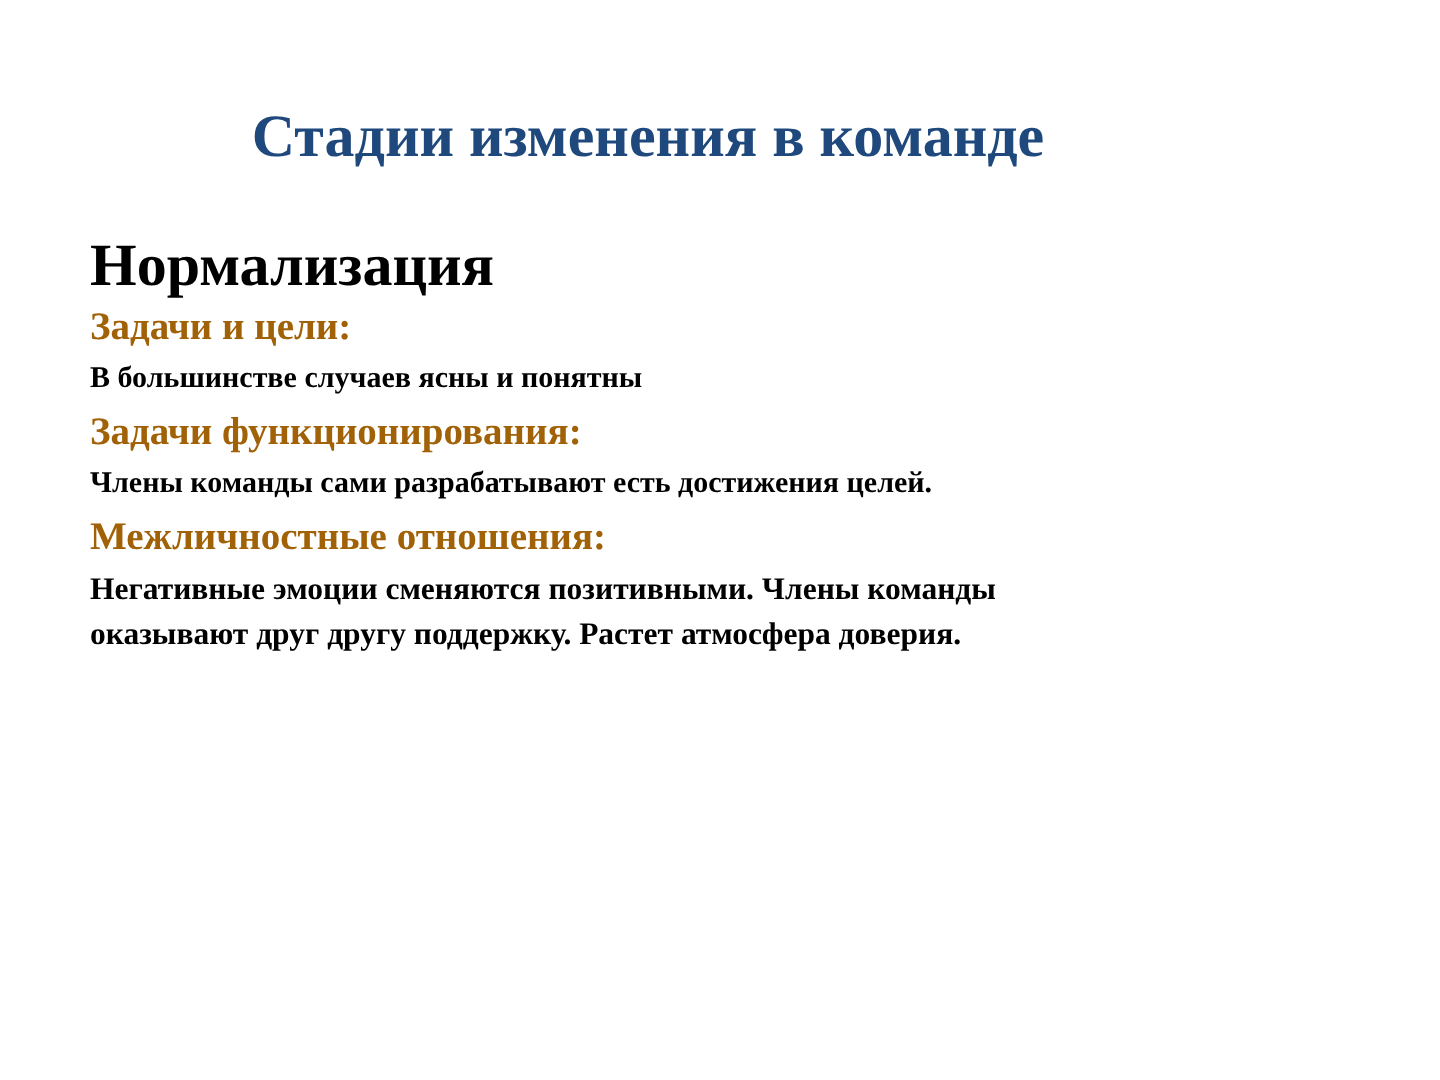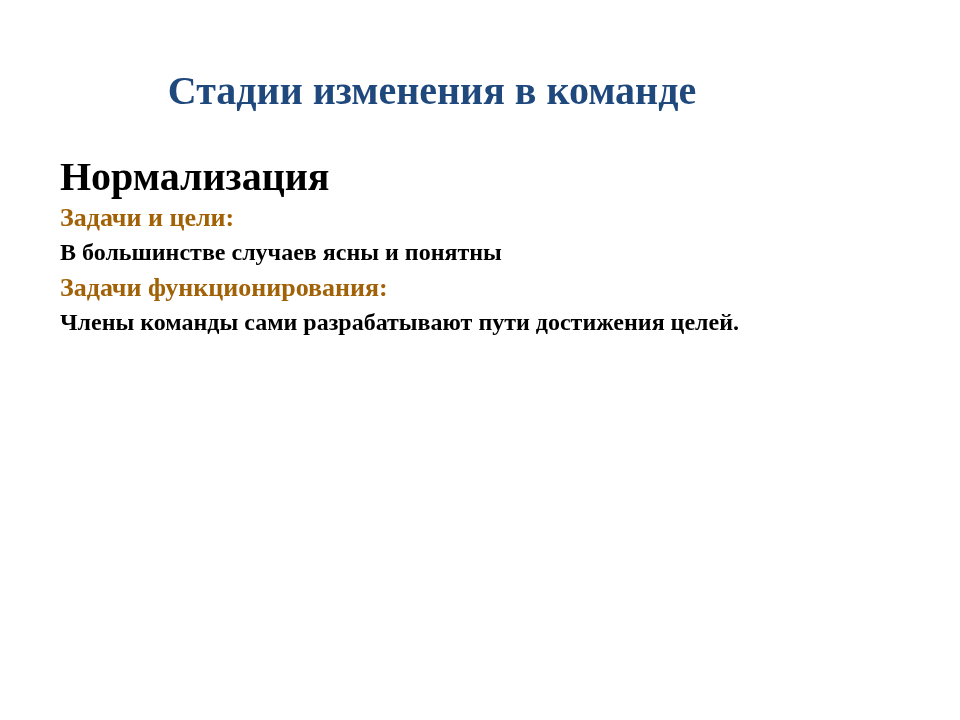--- a/index.html
+++ b/index.html
@@ -3,21 +3,21 @@
   <meta charset="utf-8">
   <style>
     html, body { margin:0; padding:0; }
     body { width:960px; height:720px; background:#ffffff; position:relative; overflow:hidden;
       font-family:"Liberation Serif", serif; }
     .title { position:absolute; left:0; top:66px; width:864px; text-align:center;
       font-size:40px; font-weight:bold; color:#1f497d; line-height:50px; }
     .content { position:absolute; left:60px; top:155px; width:860px; }
     .subtitle { font-size:40px; font-weight:bold; color:#000; line-height:44px; margin:0 0 2px 0; }
     .head { font-size:26px; font-weight:bold; color:#a16207; line-height:34px; margin-top:0px; }
-    .body { font-size:24px; font-weight:bold; color:#000; line-height:30px; margin:2px 0 4px 0; }
+    .body { font-size:20px; font-weight:bold; color:#000; line-height:30px; margin:2px 0 4px 0; }
     .body.small { font-size:21px; }
   </style>
 </head>
 <body>
 
 <div class="title">Стадии изменения в команде</div>
 
 <div class="content">
   <div class="subtitle">Нормализация</div>
 
@@ -25,17 +25,24 @@
     <div class="head">Задачи и цели:</div>
     <div class="body">
       <div>В большинстве случаев ясны и понятны</div>
     </div>
   </div>
 
 
   <div>
     <div class="head">Задачи функционирования:</div>
     <div class="body">
-      <div>Члены команды сами разрабатывают пути достижения целей.</div>
+      <div>Члены команды сами разрабатывают есть достижения целей.</div>
     </div>
   </div>
 
+  <div>
+    <div class="head">Межличностные отношения:</div>
+    <div class="body small">
+      <div>Негативные эмоции сменяются позитивными. Члены команды</div>
+      <div>оказывают друг другу поддержку. Растет атмосфера доверия.</div>
+    </div>
+  </div>
 </div>
 
 </body></html>

